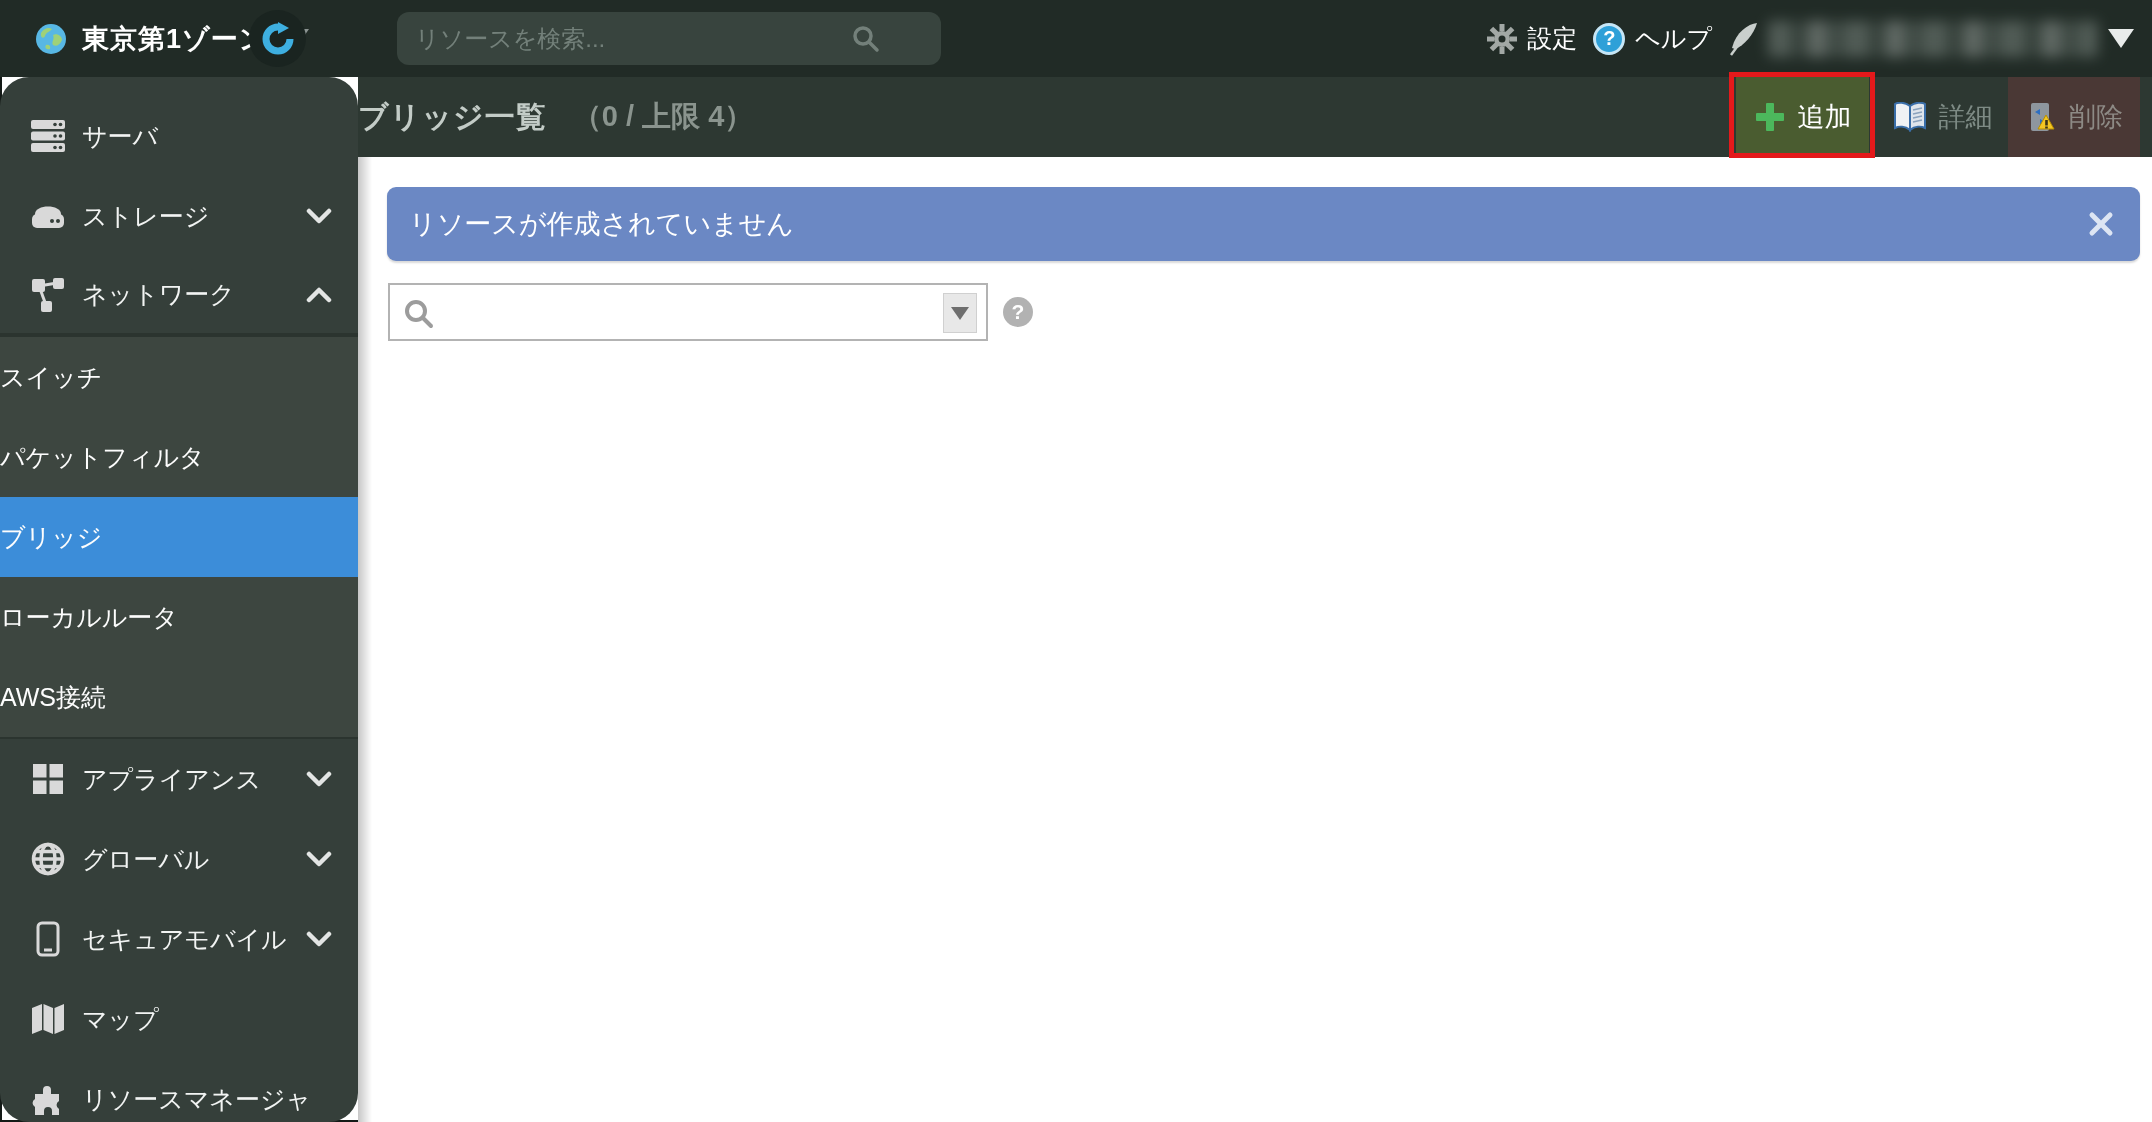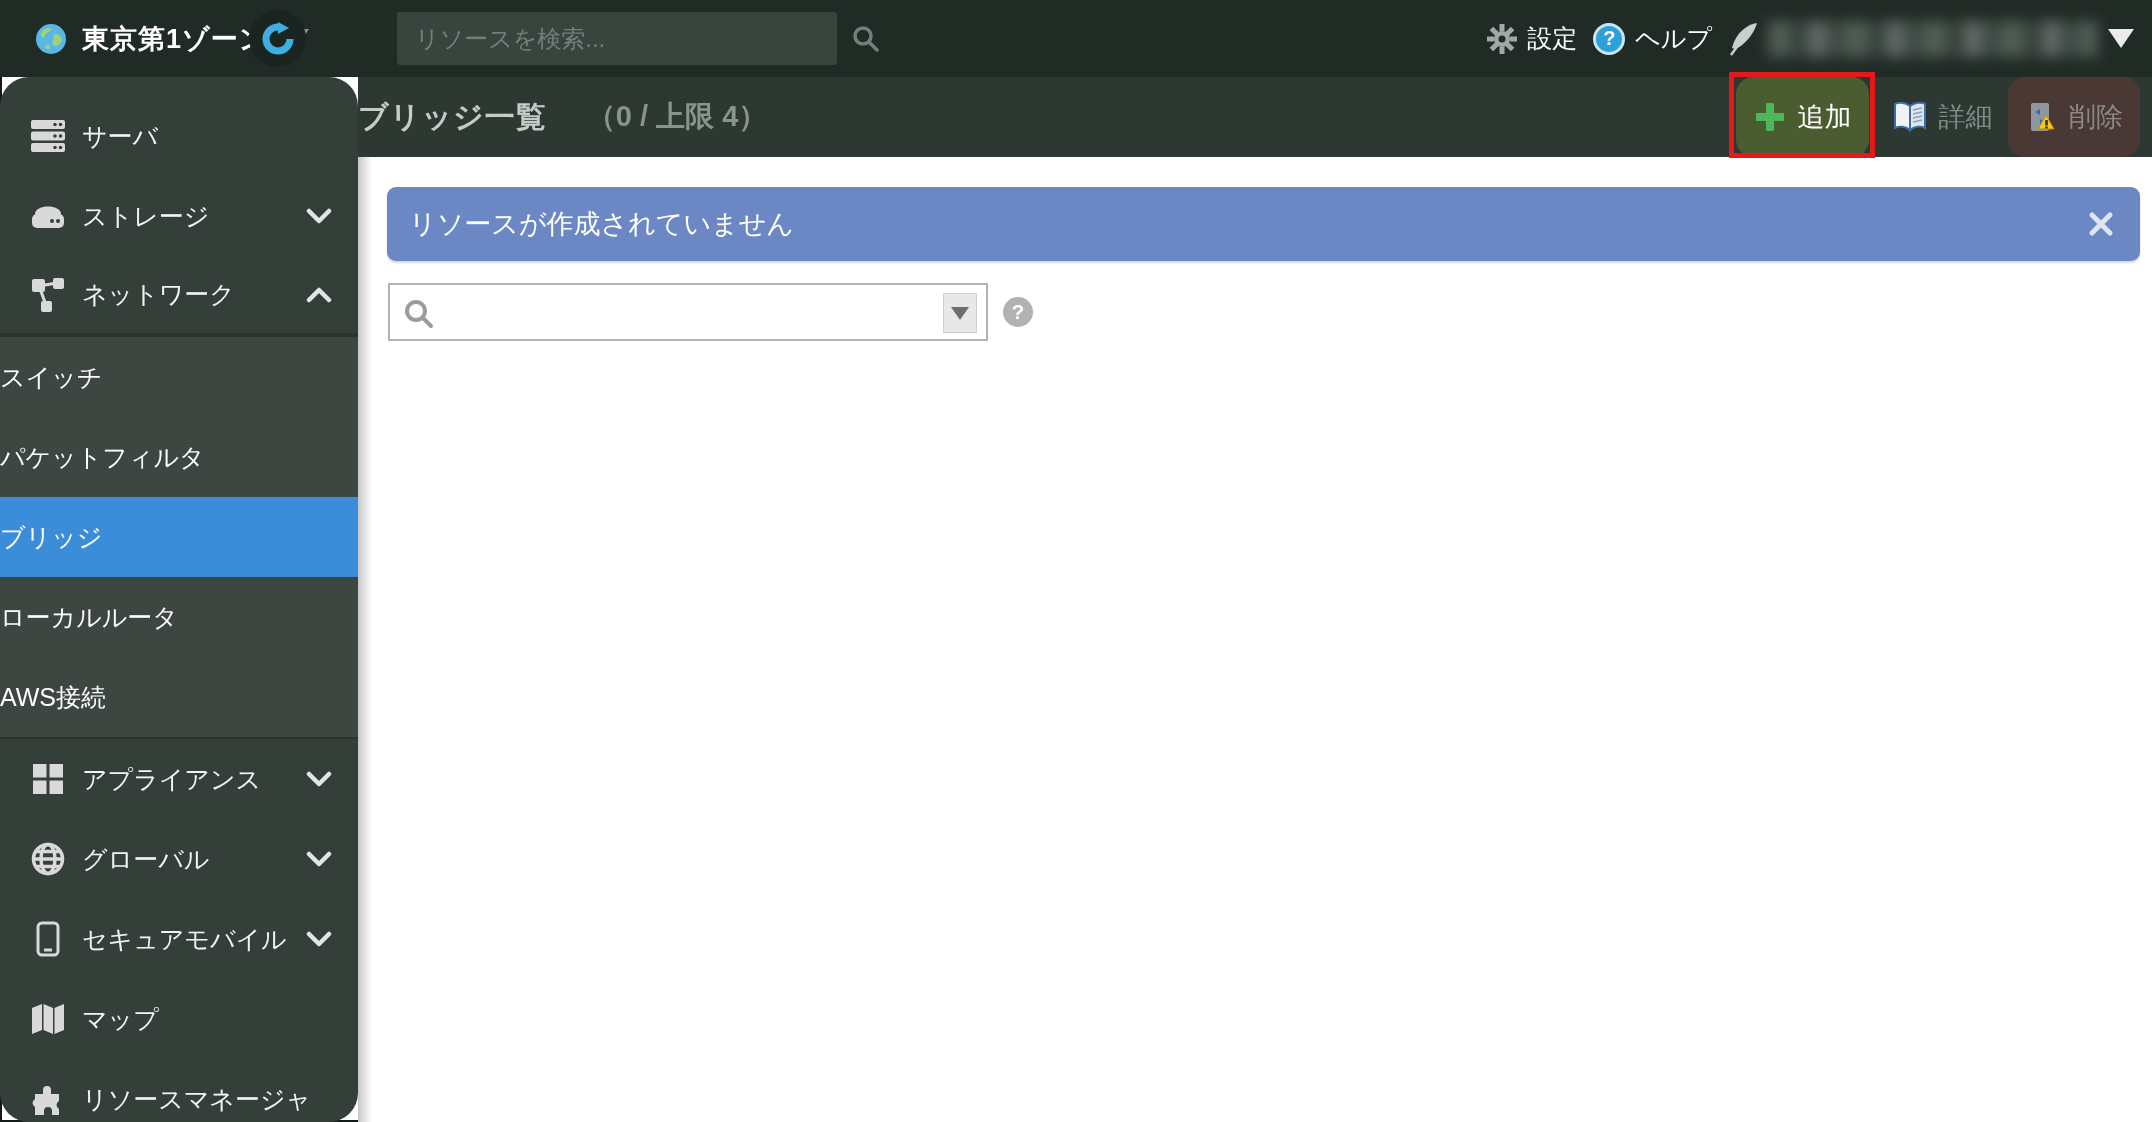--- a/index.html
+++ b/index.html
@@ -16,22 +16,22 @@
     background:#212b26; display:flex; align-items:center; z-index:5;
   }
   .zone-selector { display:flex; align-items:center; margin-left:35px; cursor:pointer; }
   .zone-selector .zone-label { color:#fff; font-size:27px; font-weight:bold; margin-left:15px; letter-spacing:1px; }
   .tri-down { width:0; height:0; border-left:13px solid transparent; border-right:13px solid transparent; border-top:19px solid #8c9492; margin-left:16px; }
   .refresh-btn {
     position:absolute; left:249px; top:10px; width:57px; height:57px; border-radius:50%;
     background:#1a2420; display:flex; align-items:center; justify-content:center; cursor:pointer;
   }
   .topbar-search {
-    position:absolute; left:397px; top:12px; width:440px; height:53px;
-    background:#38443e; border:none; border-radius:3px; padding:0 52px 0 18px;
+    position:absolute; left:397px; top:12px; width:544px; height:53px;
+    background:#38443e; border:none; border-radius:12px; padding:0 52px 0 18px;
     font-size:24px; color:#fde047; font-family:inherit; outline:none;
   }
   .topbar-search::placeholder { color:#73807a; opacity:1; }
   .topbar-search-mag { position:absolute; left:852px; top:25px; }
   .topbar-right { position:absolute; right:18px; top:0; height:77px; display:flex; align-items:center; gap:16px; }
   .tb-item { display:flex; align-items:center; gap:10px; cursor:pointer; color:#fff; font-size:25px; }
   .help-circle {
     width:32px; height:32px; border-radius:50%; background:#2ea0d8; border:3px solid #c6e6f6;
     color:#fff; font-size:20px; font-weight:bold; display:flex; align-items:center; justify-content:center;
   }
@@ -56,24 +56,24 @@
   .side-item .chev { margin-left:auto; margin-right:26px; display:flex; }
   .submenu { background:#3d4640; border-top:4px solid #2b342f; border-bottom:2px solid #2b342f; }
   .sub-item { height:80px; display:flex; align-items:center; cursor:pointer; color:#fdfdfd; font-size:25px; }
   .sub-item.selected { background:#3c8dd9; }
   
   .page-header {
     position:absolute; left:358px; top:77px; width:1794px; height:80px;
     background:#2d3832; display:flex; align-items:center; z-index:3;
   }
   .page-title { color:#c3ccc7; font-size:30px; font-weight:bold; letter-spacing:1px; }
-  .page-count { color:#8a948e; font-size:29px; font-weight:bold; margin-left:40px; }
+  .page-count { color:#8a948e; font-size:29px; font-weight:bold; margin-left:26px; }
   .hdr-btn {
     position:absolute; top:0; height:80px; display:flex; align-items:center; justify-content:center;
-    gap:12px; font-size:27px; cursor:pointer;border-radius:17px;
+    gap:12px; font-size:27px; cursor:pointer;
   }
   .btn-add { left:1378px; width:133px; background:#4a5c30; color:#fff; }
   .btn-detail { left:1528px; width:113px; background:transparent; color:#7e8b85; }
   .btn-delete { left:1650px; width:132px; background:#4a3835; color:#8d8a85; }
   .annotation-red {
     position:absolute; left:1729px; top:72px; width:146px; height:86px;
     border:5px solid #e4191b; z-index:10; pointer-events:none;
   }
   
   .content { position:absolute; left:358px; top:157px; width:1794px; height:965px; background:#fff; }

